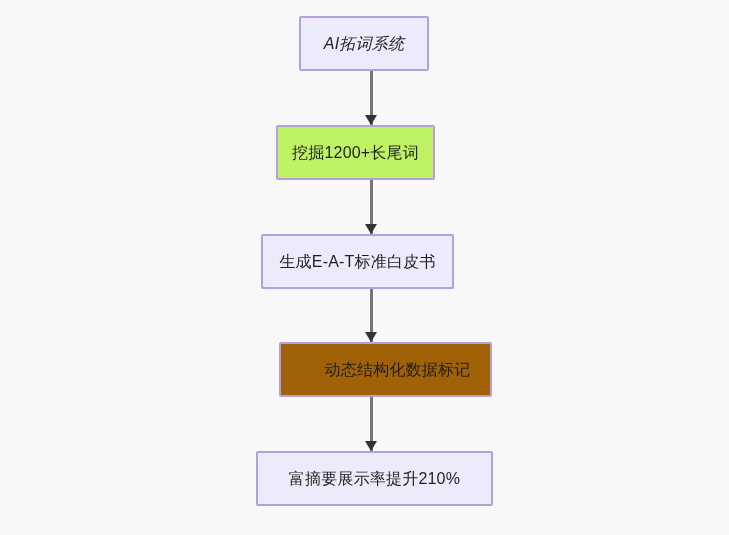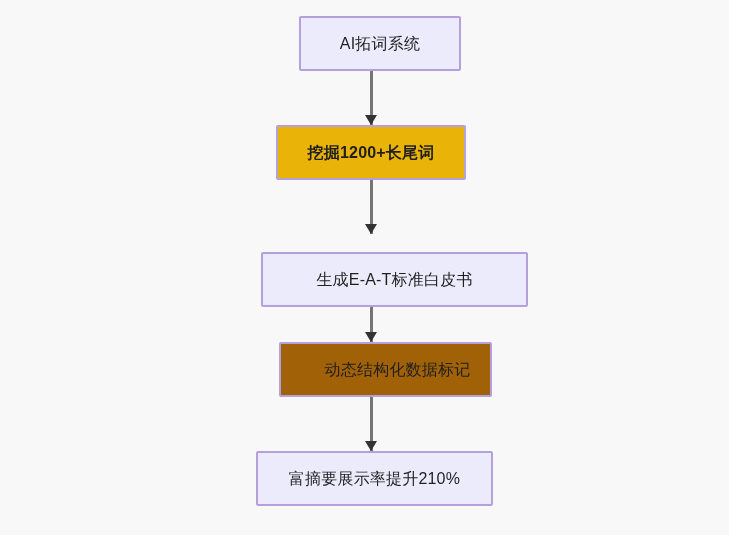--- a/index.html
+++ b/index.html
@@ -70,19 +70,19 @@
   </div>
   <div class="connector" id="edge-2" style="left: 371px; top: 289px;">
     <div class="stem" style="height: 53px; background: rgb(117, 117, 117);"></div>
     <div class="head" style="top: 43px; border-top-color: rgb(51, 51, 51);"></div>
   </div>
   <div class="connector" id="edge-3" style="left: 371px; top: 397px;">
     <div class="stem" style="height: 54px; background: rgb(117, 117, 117);"></div>
     <div class="head" style="top: 44px; border-top-color: rgb(51, 51, 51);"></div>
   </div>
 
-  <div class="node" id="node-0" style="left: 299px; top: 16px; width: 162px; height: 55px; background: rgb(236, 235, 251); border-color: rgb(179, 160, 221); color: rgb(31, 31, 31);">AI拓词系统</div>
-  <div class="node" id="node-1" style="left: 276px; top: 125px; width: 190px; height: 55px; background: #eab308; border-color: rgb(179, 160, 221); color: rgb(31, 31, 31); font-weight: bold;">挖掘1200+长尾词</div>
-  <div class="node" id="node-2" style="left: 261px; top: 252px; width: 267px; height: 55px; background: rgb(236, 235, 251); border-color: rgb(179, 160, 221); color: rgb(31, 31, 31);">生成E-A-T标准白皮书</div>
+  <div class="node" id="node-0" style="left: 299px; top: 16px; width: 130px; height: 55px; background: rgb(236, 235, 251); border-color: rgb(179, 160, 221); color: rgb(31, 31, 31); font-style: italic;">AI拓词系统</div>
+  <div class="node" id="node-1" style="left: 276px; top: 125px; width: 159px; height: 55px; background: #bef264; border-color: rgb(179, 160, 221); color: rgb(31, 31, 31);">挖掘1200+长尾词</div>
+  <div class="node" id="node-2" style="left: 261px; top: 234px; width: 193px; height: 55px; background: rgb(236, 235, 251); border-color: rgb(179, 160, 221); color: rgb(31, 31, 31);">生成E-A-T标准白皮书</div>
   <div class="node" id="node-3" style="left: 279px; top: 342px; width: 213px; height: 55px; background: #a16207; border-color: rgb(179, 160, 221); color: rgb(31, 31, 31); padding-left: 24px;">动态结构化数据标记</div>
   <div class="node" id="node-4" style="left: 256px; top: 451px; width: 237px; height: 55px; background: rgb(236, 235, 251); border-color: rgb(179, 160, 221); color: rgb(31, 31, 31);">富摘要展示率提升210%</div>
 
 </div>
 
 </body></html>

